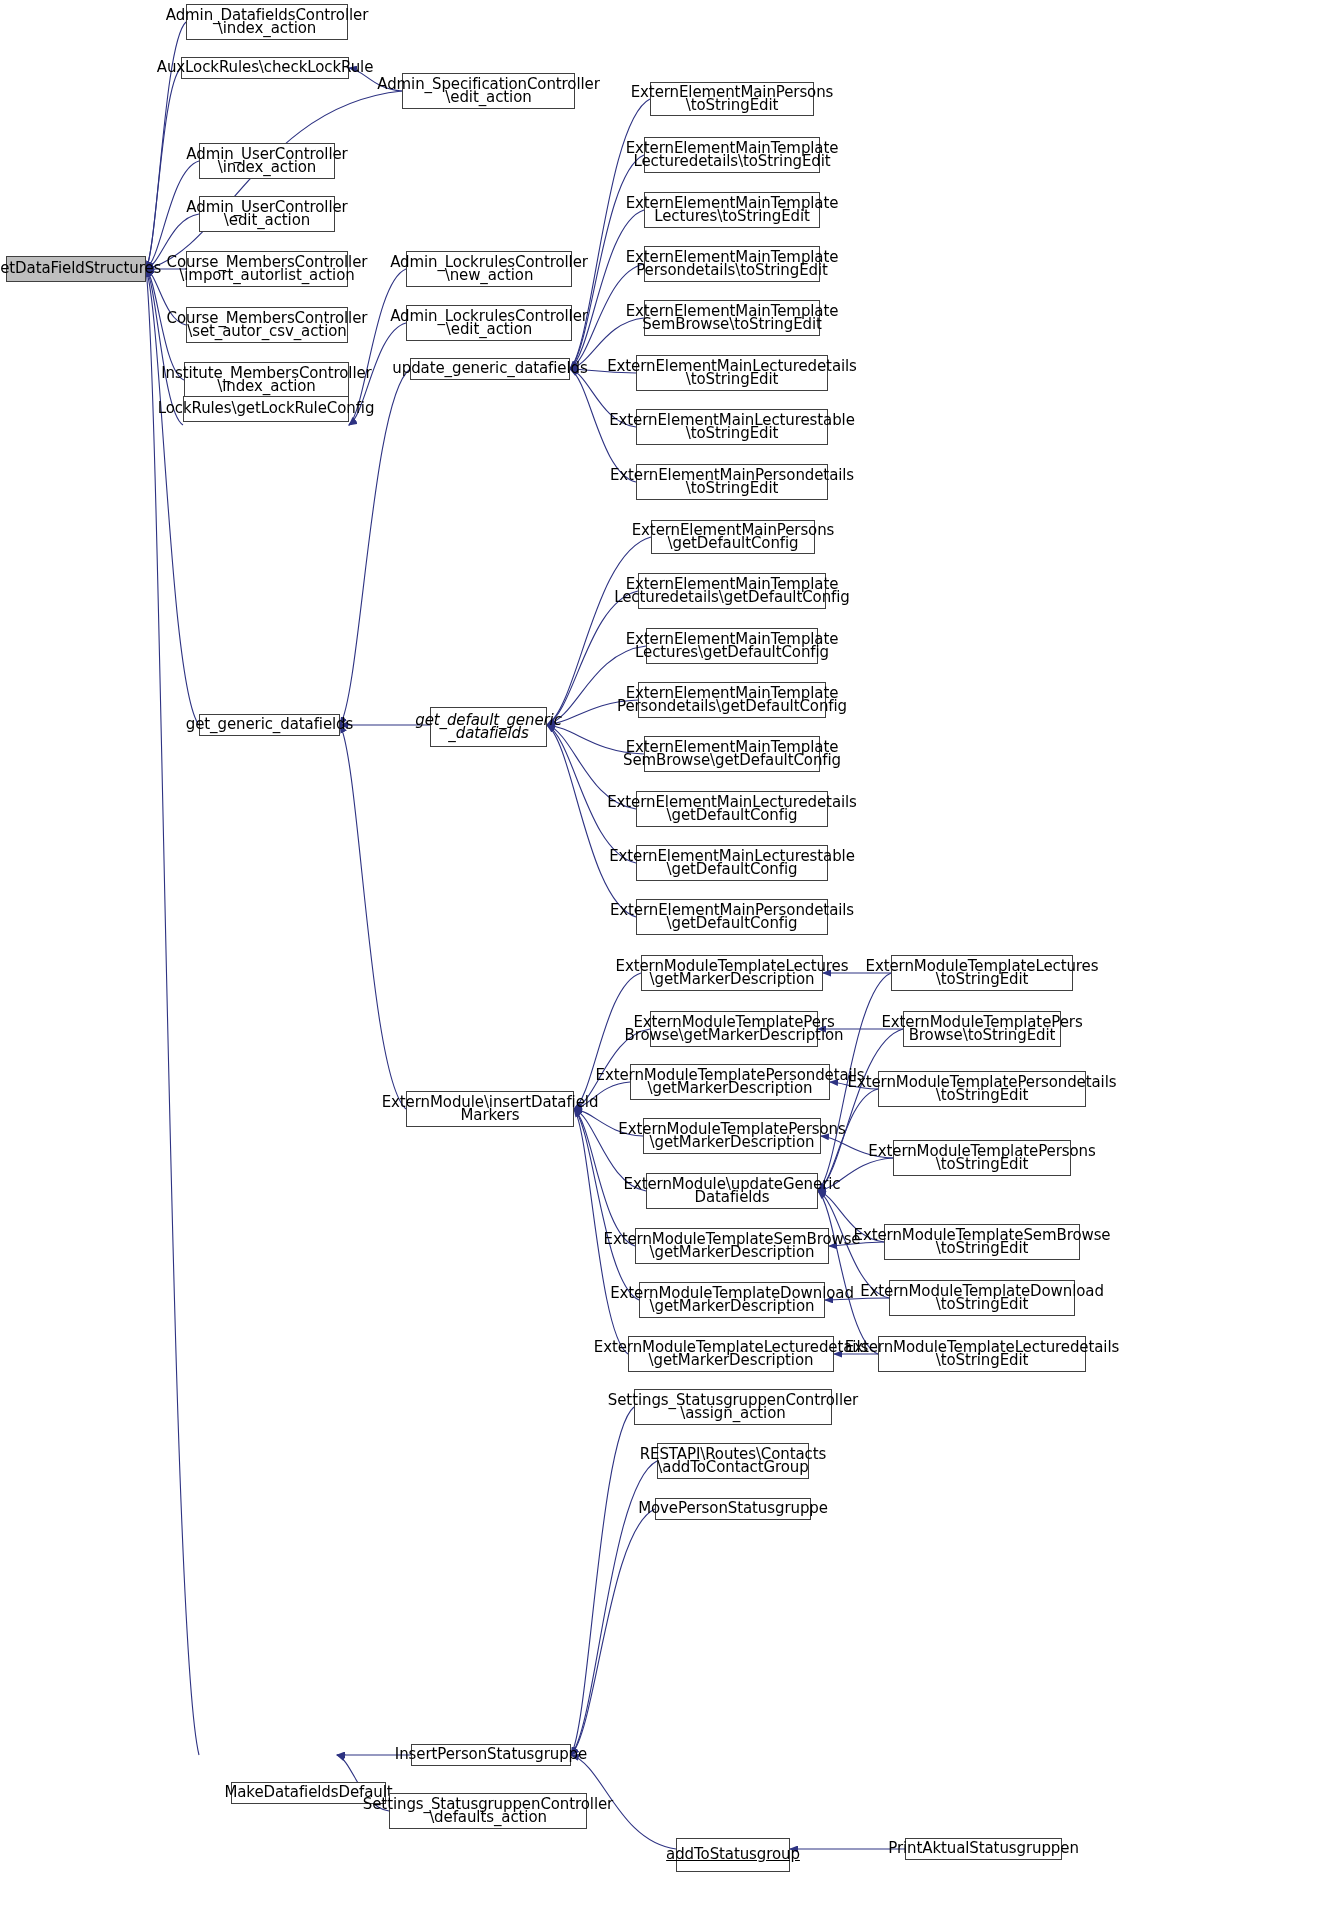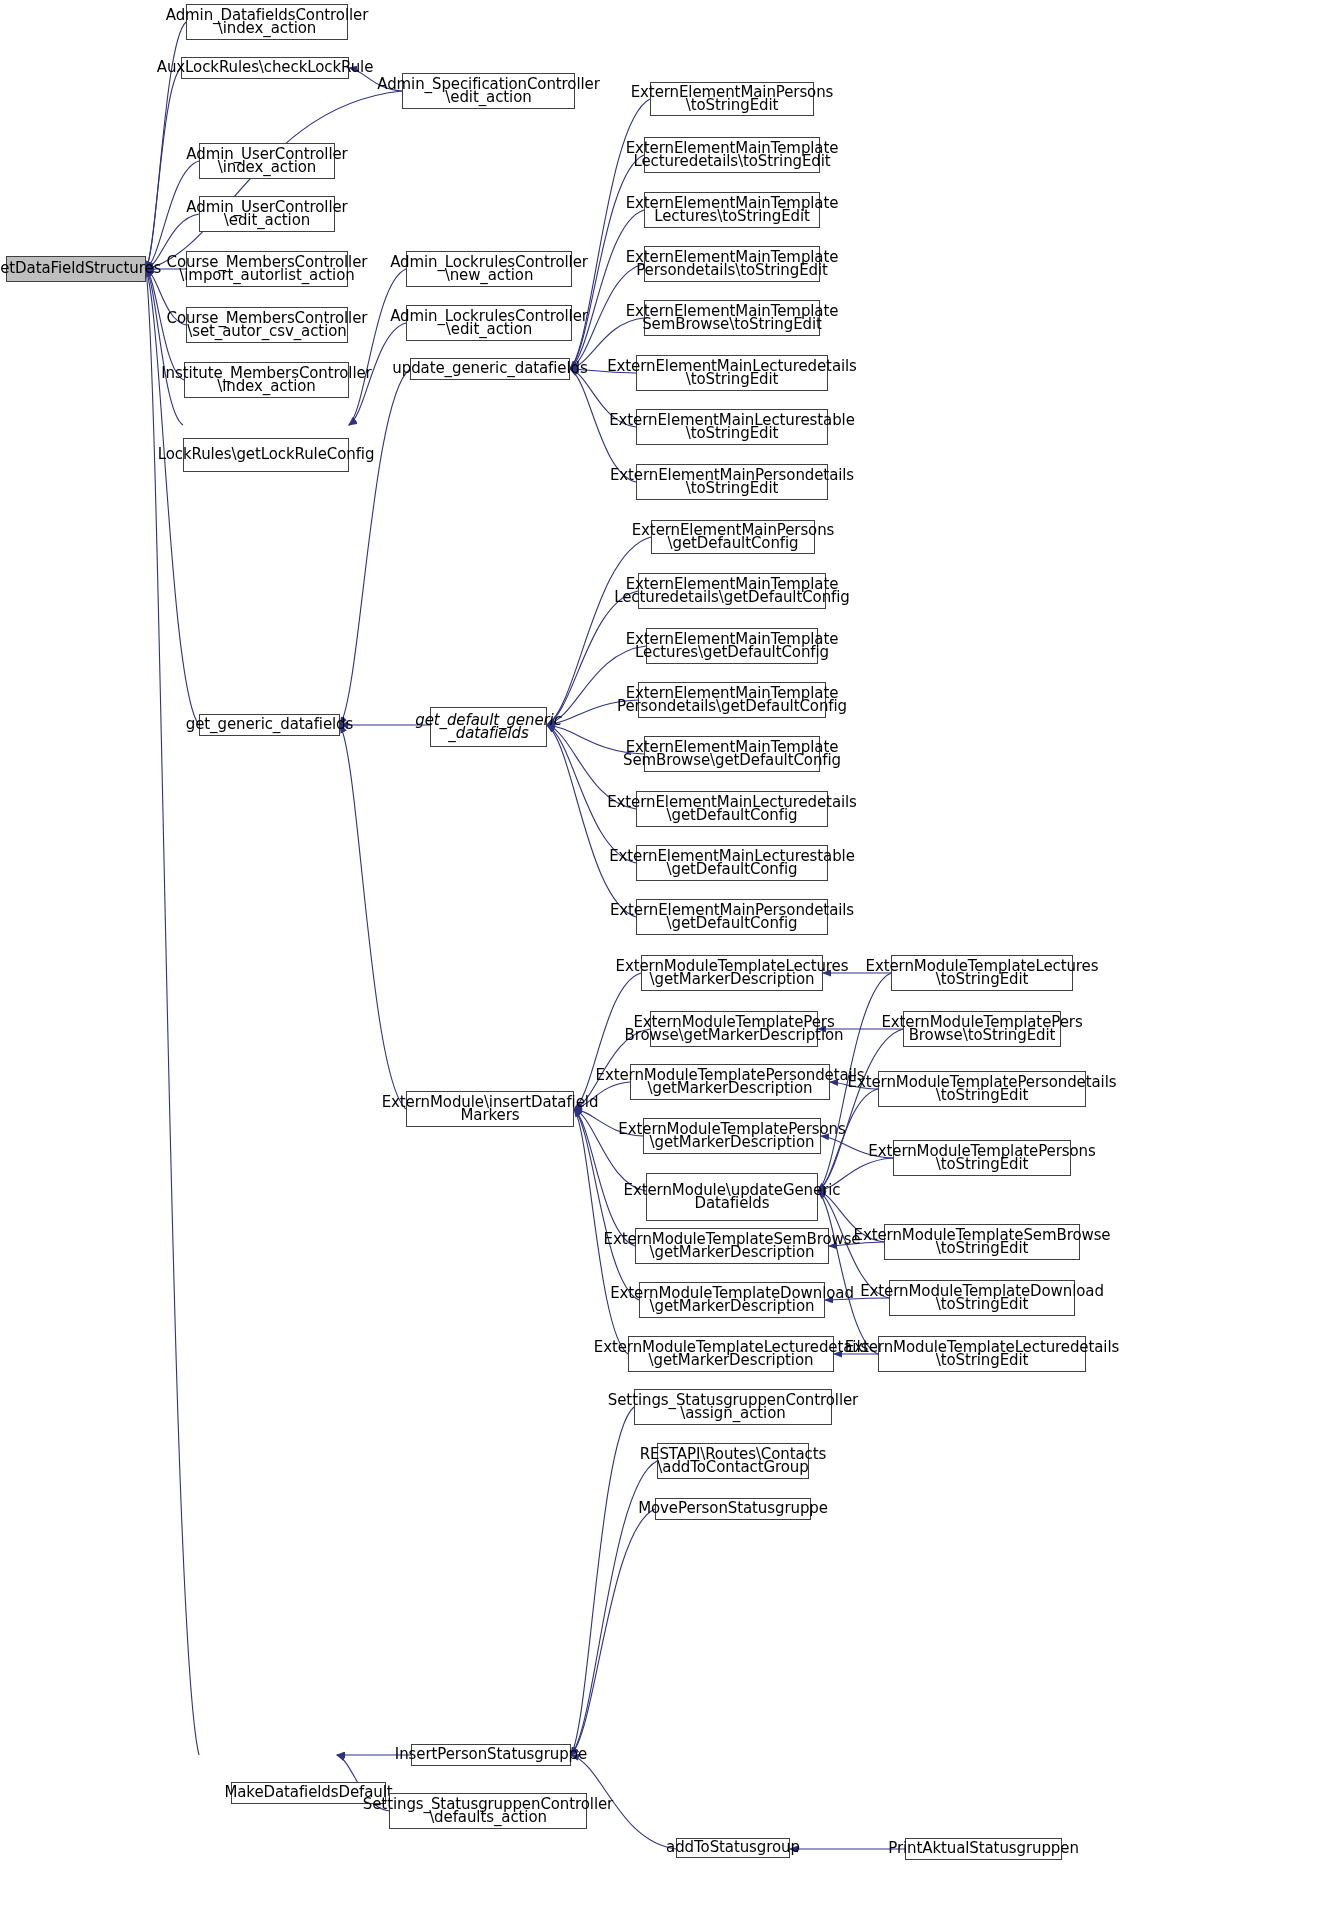--- a/index.html
+++ b/index.html
@@ -118,21 +118,21 @@
       <div class="node" style="left: 199px; top: 143px; width: 136px; height: 36px;">Admin_UserController
 \index_action</div>
       <div class="node" style="left: 199px; top: 196px; width: 136px; height: 36px;">Admin_UserController
 \edit_action</div>
       <div class="node" style="left: 186px; top: 251px; width: 162px; height: 36px;">Course_MembersController
 \import_autorlist_action</div>
       <div class="node" style="left: 186px; top: 307px; width: 162px; height: 36px;">Course_MembersController
 \set_autor_csv_action</div>
       <div class="node" style="left: 184px; top: 362px; width: 165px; height: 36px; text-align: center;">Institute_MembersController
 \index_action</div>
-      <div class="node" style="left: 183px; top: 438px; width: 166px; height: 34px;">LockRules\getLockRuleConfig</div>
+      <div class="node" style="left: 183px; top: 396px; width: 166px; height: 26px;">LockRules\getLockRuleConfig</div>
       <div class="node" style="left: 406px; top: 251px; width: 166px; height: 36px;">Admin_LockrulesController
 \new_action</div>
       <div class="node" style="left: 406px; top: 305px; width: 166px; height: 36px;">Admin_LockrulesController
 \edit_action</div>
       <div class="node" style="left: 410px; top: 358px; width: 160px; height: 22px;">update_generic_datafields</div>
       <div class="node" style="left: 650px; top: 82px; width: 164px; height: 34px;">ExternElementMainPersons
 \toStringEdit</div>
       <div class="node" style="left: 644px; top: 137px; width: 176px; height: 36px;">ExternElementMainTemplate
 Lecturedetails\toStringEdit</div>
       <div class="node" style="left: 644px; top: 192px; width: 176px; height: 36px;">ExternElementMainTemplate
@@ -161,21 +161,21 @@
       <div class="node" style="left: 644px; top: 736px; width: 176px; height: 36px;">ExternElementMainTemplate
 SemBrowse\getDefaultConfig</div>
       <div class="node" style="left: 636px; top: 791px; width: 192px; height: 36px;">ExternElementMainLecturedetails
 \getDefaultConfig</div>
       <div class="node" style="left: 636px; top: 845px; width: 192px; height: 36px;">ExternElementMainLecturestable
 \getDefaultConfig</div>
       <div class="node" style="left: 636px; top: 899px; width: 192px; height: 36px;">ExternElementMainPersondetails
 \getDefaultConfig</div>
       <div class="node" style="left: 406px; top: 1091px; width: 168px; height: 36px;">ExternModule\insertDatafield
 Markers</div>
-      <div class="node" style="left: 646px; top: 1173px; width: 172px; height: 48px;">ExternModule\updateGeneric
+      <div class="node" style="left: 646px; top: 1173px; width: 172px; height: 36px;">ExternModule\updateGeneric
 Datafields</div>
       <div class="node" style="left: 641px; top: 955px; width: 182px; height: 36px;">ExternModuleTemplateLectures
 \getMarkerDescription</div>
       <div class="node" style="left: 650px; top: 1011px; width: 168px; height: 36px;">ExternModuleTemplatePers
 Browse\getMarkerDescription</div>
       <div class="node" style="left: 630px; top: 1064px; width: 200px; height: 36px;">ExternModuleTemplatePersondetails
 \getMarkerDescription</div>
       <div class="node" style="left: 643px; top: 1118px; width: 178px; height: 36px;">ExternModuleTemplatePersons
 \getMarkerDescription</div>
       <div class="node" style="left: 635px; top: 1228px; width: 194px; height: 36px;">ExternModuleTemplateSemBrowse
@@ -200,16 +200,16 @@
 \toStringEdit</div>
       <div class="node" style="left: 199px; top: 1782px; width: 155px; height: 22px; margin-left: 32px;">MakeDatafieldsDefault</div>
       <div class="node" style="left: 411px; top: 1744px; width: 160px; height: 22px; text-align: right;">InsertPersonStatusgruppe</div>
       <div class="node" style="left: 389px; top: 1793px; width: 198px; height: 36px;">Settings_StatusgruppenController
 \defaults_action</div>
       <div class="node" style="left: 634px; top: 1389px; width: 198px; height: 36px;">Settings_StatusgruppenController
 \assign_action</div>
       <div class="node" style="left: 657px; top: 1443px; width: 152px; height: 36px;">RESTAPI\Routes\Contacts
 \addToContactGroup</div>
       <div class="node" style="left: 655px; top: 1498px; width: 156px; height: 22px;">MovePersonStatusgruppe</div>
-      <div class="node" style="left: 676px; top: 1838px; width: 114px; height: 20px;">addToStatusgroup</div>
+      <div class="node" style="left: 676px; top: 1838px; width: 114px; height: 34px; text-decoration: underline;">addToStatusgroup</div>
       <div class="node" style="left: 905px; top: 1838px; width: 157px; height: 22px;">PrintAktualStatusgruppen</div>
     </div>
 </div>
 
 </body></html>

